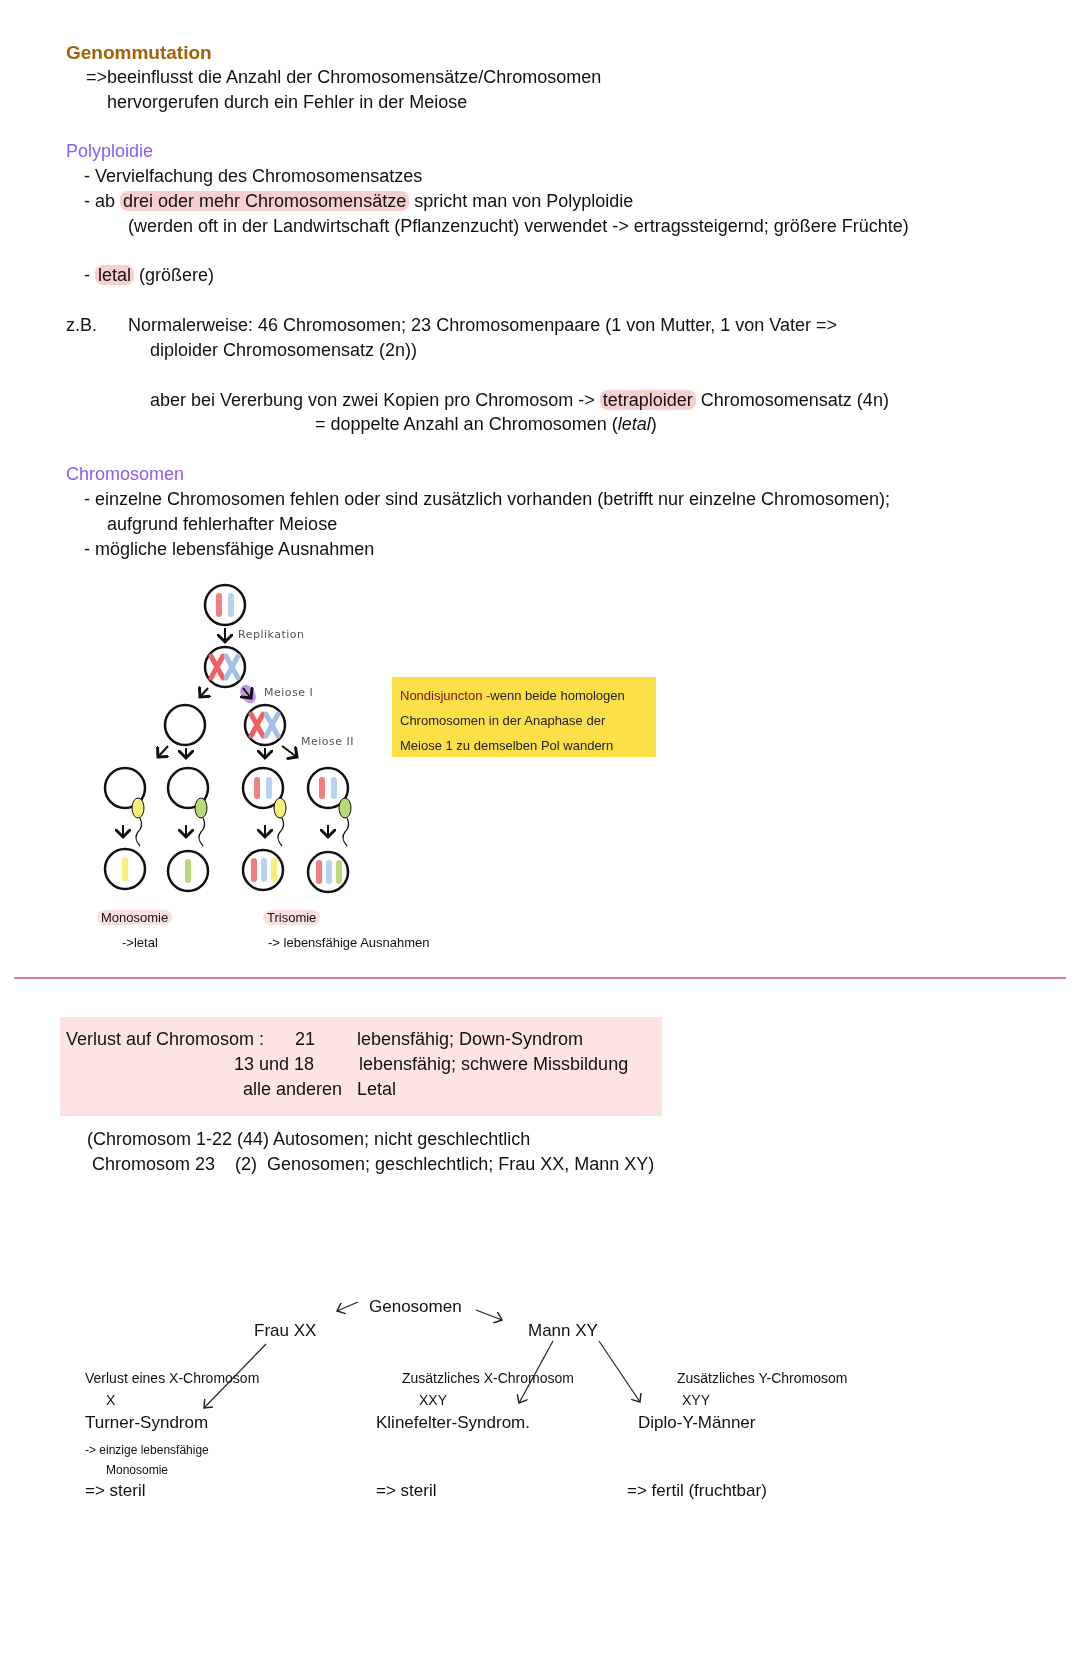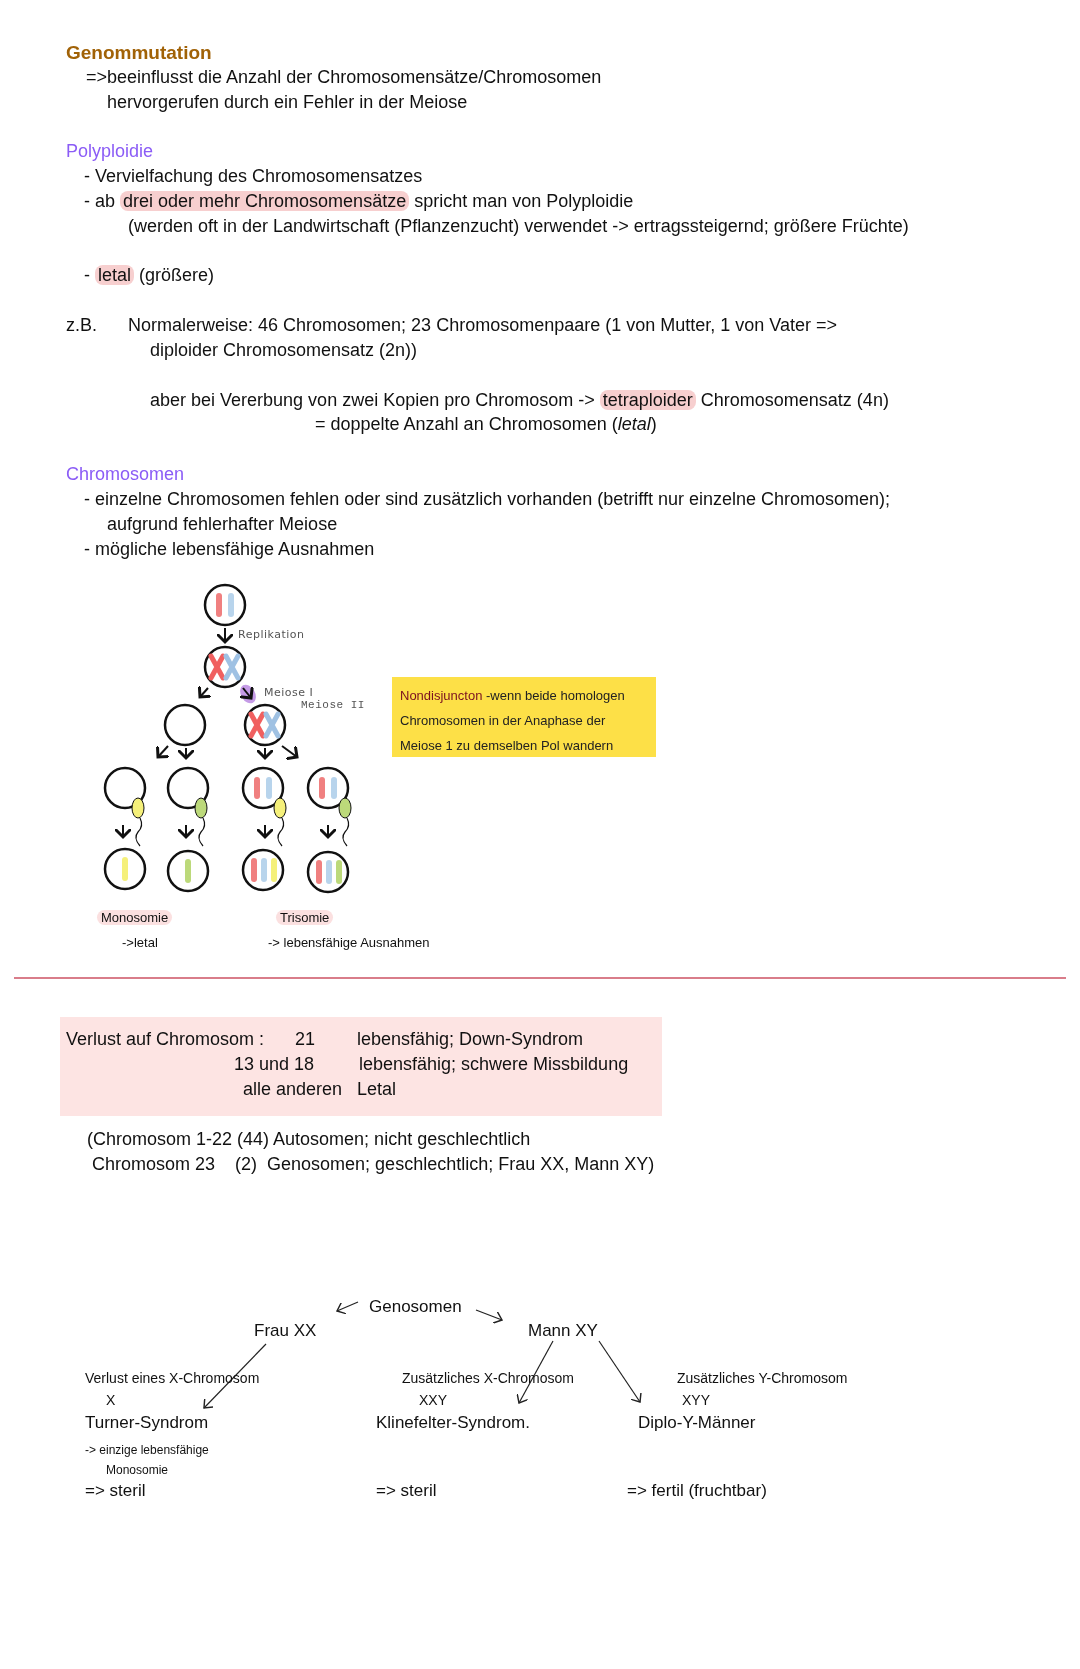--- a/index.html
+++ b/index.html
@@ -155,25 +155,25 @@
 
   <line x1="358" y1="1302" x2="337" y2="1311" stroke="#222" stroke-width="1.2" marker-end="url(#ah2)"></line>
   <line x1="476" y1="1310" x2="502" y2="1320" stroke="#222" stroke-width="1.2" marker-end="url(#ah2)"></line>
   <line x1="266" y1="1344" x2="204" y2="1408" stroke="#222" stroke-width="1.2" marker-end="url(#ah2)"></line>
   <line x1="553" y1="1341" x2="519" y2="1403" stroke="#222" stroke-width="1.2" marker-end="url(#ah2)"></line>
   <line x1="599" y1="1341" x2="640" y2="1402" stroke="#222" stroke-width="1.2" marker-end="url(#ah2)"></line>
 </svg>
 
 <div class="abs diagram-label" style="left:238px; top:628px;">Replikation</div>
 <div class="abs diagram-label" style="left:264px; top:686px;">Meiose I</div>
-<div class="abs diagram-label" style="left:301px; top:699px;font-family:Liberation Mono, monospace;">Meiose II</div>
+<div class="abs diagram-label" style="left:301px; top:735px;">Meiose II</div>
 
 <div class="abs t13" style="left:97px; top:910px;"><span class="hl-soft">Monosomie</span></div>
 <div class="abs t13" style="left:122px; top:935px;">-&gt;letal</div>
-<div class="abs t13" style="left:276px; top:910px;text-align:right;"><span class="hl-soft">Trisomie</span></div>
+<div class="abs t13" style="left:263px; top:910px;text-align:right;"><span class="hl-soft">Trisomie</span></div>
 <div class="abs t13" style="left:268px; top:935px;">-&gt; lebensfähige Ausnahmen</div>
 
 <div class="note-box">
   <div><span class="nd">Nondisjuncton</span><span> -wenn beide homologen</span></div>
   <div>Chromosomen in der Anaphase der</div>
   <div>Meiose 1 zu demselben Pol wandern</div>
 </div>
 
 <div class="divider"></div>
 

